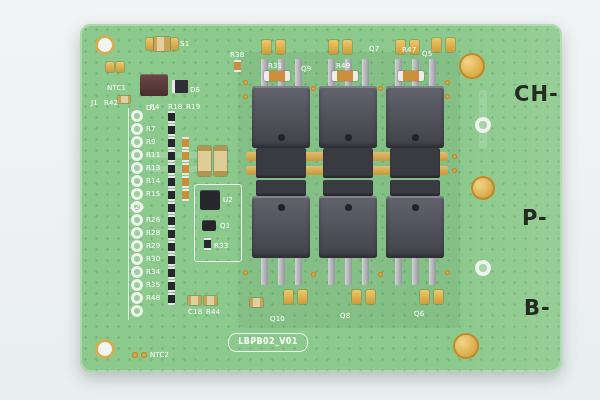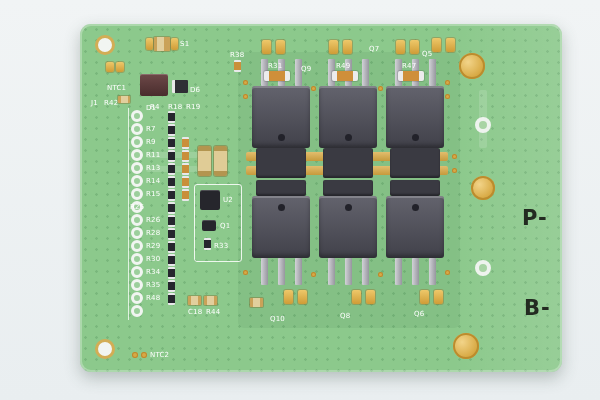--- a/index.html
+++ b/index.html
@@ -65,20 +65,21 @@
     <div class="trace" style="left:399px;top:66px;width:8px;height:58px;"></div>
 
     <div class="hole" style="left:15px;top:11px;"></div>
     <div class="hole" style="left:15px;top:315px;"></div>
     <div class="gcirc" style="left:379px;top:29px;width:26px;height:26px;"></div>
     <div class="wring" style="left:395px;top:93px;"></div>
     <div class="gcirc" style="left:391px;top:152px;width:24px;height:24px;"></div>
     <div class="wring" style="left:395px;top:236px;"></div>
     <div class="gcirc" style="left:373px;top:309px;width:26px;height:26px;"></div>
 
+    <div class="term" style="left:434px;top:58px;">CH-</div>
     <div class="term" style="left:442px;top:182px;">P-</div>
     <div class="term" style="left:444px;top:272px;">B-</div>
 
     <div class="strip" style="left:166px;top:128px;"></div>
     <div class="strip" style="left:166px;top:142px;"></div>
 
     <div class="mos" style="left:172px;top:62px;">
       <div class="pin" style="left:9px;top:-27px;"></div>
       <div class="pin" style="left:26px;top:-27px;"></div>
       <div class="pin" style="left:43px;top:-27px;"></div>
@@ -133,21 +134,21 @@
 
     <div class="lbl" style="left:150px;top:27px;">R38</div>
     <div class="rchip t" style="left:154px;top:36px;"></div>
     <div class="lbl" style="left:221px;top:21px;margin-top:20px;">Q9</div>
     <div class="lbl" style="left:289px;top:21px;">Q7</div>
     <div class="lbl" style="left:342px;top:18px;margin-top:8px;">Q5</div>
     <div class="lbl" style="left:188px;top:38px;z-index:3;">R31</div>
     <div class="res-h" style="left:184px;top:47px;z-index:3;"></div>
     <div class="lbl" style="left:256px;top:38px;z-index:3;">R49</div>
     <div class="res-h" style="left:252px;top:47px;z-index:3;"></div>
-    <div class="lbl" style="left:322px;top:38px;z-index:3;">R47</div>
+    <div class="lbl" style="left:322px;top:22px;z-index:3;">R47</div>
     <div class="res-h" style="left:318px;top:47px;z-index:3;"></div>
 
     <div class="gpad" style="left:204px;top:266px;"></div>
     <div class="gpad" style="left:218px;top:266px;"></div>
     <div class="gpad" style="left:272px;top:266px;"></div>
     <div class="gpad" style="left:286px;top:266px;"></div>
     <div class="gpad" style="left:340px;top:266px;"></div>
     <div class="gpad" style="left:354px;top:266px;"></div>
     <div class="tanchip" style="left:170px;top:274px;"></div>
     <div class="lbl" style="left:190px;top:291px;">Q10</div>
@@ -237,20 +238,21 @@
     <div class="lbl" style="left:27px;top:60px;">NTC1</div>
     <div class="dchip" style="left:92px;top:56px;"></div>
     <div class="lbl" style="left:110px;top:62px;">D6</div>
     <div class="lbl" style="left:11px;top:75px;">J1</div>
     <div class="lbl" style="left:24px;top:75px;">R42</div>
     <div class="tanchip" style="left:38px;top:72px;width:12px;height:7px;"></div>
 
     <div class="gdot" style="left:52px;top:328px;"></div>
     <div class="gdot" style="left:61px;top:328px;"></div>
     <div class="lbl" style="left:70px;top:327px;">NTC2</div>
+    <div class="verbox" style="left:148px;top:309px;">LBPB02_V01</div>
 
     <div class="via" style="left:163px;top:56px;"></div>
     <div class="via" style="left:163px;top:70px;"></div>
     <div class="via" style="left:231px;top:62px;"></div>
     <div class="via" style="left:298px;top:62px;"></div>
     <div class="via" style="left:365px;top:56px;"></div>
     <div class="via" style="left:365px;top:70px;"></div>
     <div class="via" style="left:163px;top:246px;"></div>
     <div class="via" style="left:231px;top:248px;"></div>
     <div class="via" style="left:298px;top:248px;"></div>

